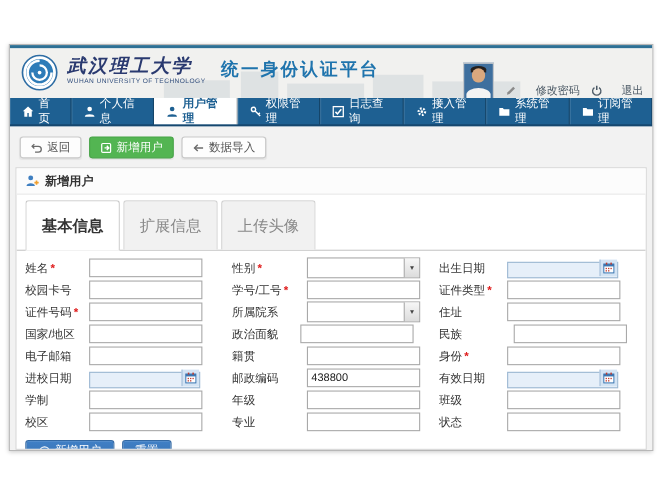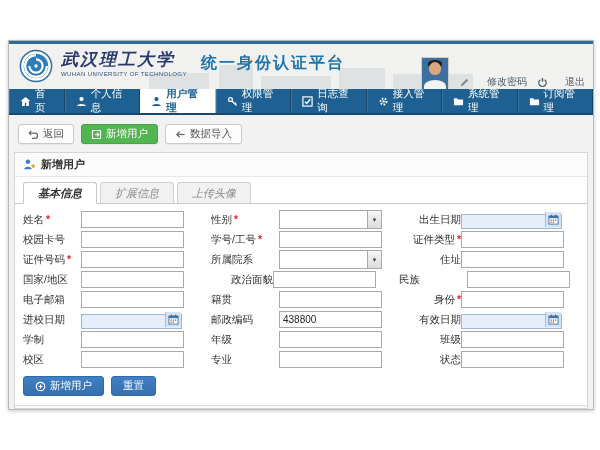--- a/index.html
+++ b/index.html
@@ -46,31 +46,31 @@
   .tbtn{display:inline-flex;align-items:center;gap:4px;height:20px;padding:0 9px;font-size:10.5px;
         background:#fdfdfd;border:1px solid #c9c9c9;border-radius:3px;color:#555;cursor:pointer;
         box-shadow:0 1px 1px rgba(0,0,0,.06);}
   .tbtn.green{background:var(--green,#53b552);border-color:#47a447;color:#fff;}
 
   
   .panel{flex:1;background:#fff;border:1px solid #d6d6d6;display:flex;flex-direction:column;overflow:hidden;}
   .panel-hd{flex:none;display:flex;align-items:center;gap:5px;padding:4px 8px;border-bottom:1px solid #e8e8e8;
             font-size:11px;font-weight:bold;color:#333;background:#fcfcfc;}
   .tabs{flex:none;display:flex;gap:3px;padding:5px 8px 0 8px;border-bottom:1px solid #c8c8c8;}
-  .stab{height:20px;line-height:20px;padding:0 14px;font-size:11px;color:#888;background:#f1f1f1;
-        border:1px solid #d0d0d0;border-bottom:none;border-radius:3px 3px 0 0;cursor:pointer;margin-bottom:-1px;font-style:italic;}
+  .stab{height:20px;line-height:20px;padding:12px 14px;font-size:14px;color:#888;background:#f1f1f1;
+        border:1px solid #d0d0d0;border-bottom:none;border-radius:3px 3px 0 0;cursor:pointer;margin-bottom:-1px;}
   .stab.active{background:#fff;color:#333;font-weight:bold;border-color:#c8c8c8;
                border-bottom:1px solid #fff;}
 
   
   .form{flex:none;display:grid;grid-template-columns:1fr 1fr 1fr;row-gap:3px;column-gap:10px;
         padding:7px 10px 4px 8px;}
   .fcell{display:flex;align-items:center;height:17px;}
   .flabel{font-size:10.5px;color:#333;flex:none;}
-  .fcell.c0 .flabel{width:58px;} .fcell.c1 .flabel{width:68px;} .fcell.c2 .flabel{width:62px;text-align:right;}
+  .fcell.c0 .flabel{width:58px;} .fcell.c1 .flabel{width:68px;} .fcell.c2 .flabel{width:62px;}
   .req{color:var(--required-red,#e02020);margin-left:2px;font-weight:bold;}
   .finput{width:95px;height:15px;border:1px solid #a9a9a9;background:#fff;font-size:10px;
           padding:0 3px;color:#222;font-family:inherit;}
   .fselect{position:relative;width:101px;height:17px;border:1px solid #a9a9a9;background:#fff;cursor:pointer;}
   .selbtn{position:absolute;right:0;top:0;width:13px;height:100%;background:linear-gradient(#f6f6f6,#dcdcdc);
           border-left:1px solid #a9a9a9;display:flex;align-items:center;justify-content:center;
           font-size:6px;color:#444;}
   .fdate{position:relative;width:101px;height:17px;}
   .fdate .finput{width:100%;height:15px;background:#e6eff9;border-color:#9db8d2;box-sizing:border-box;padding-right:16px;}
   .calbtn{position:absolute;right:1px;top:1px;width:15px;height:15px;background:#d4e4f4;

